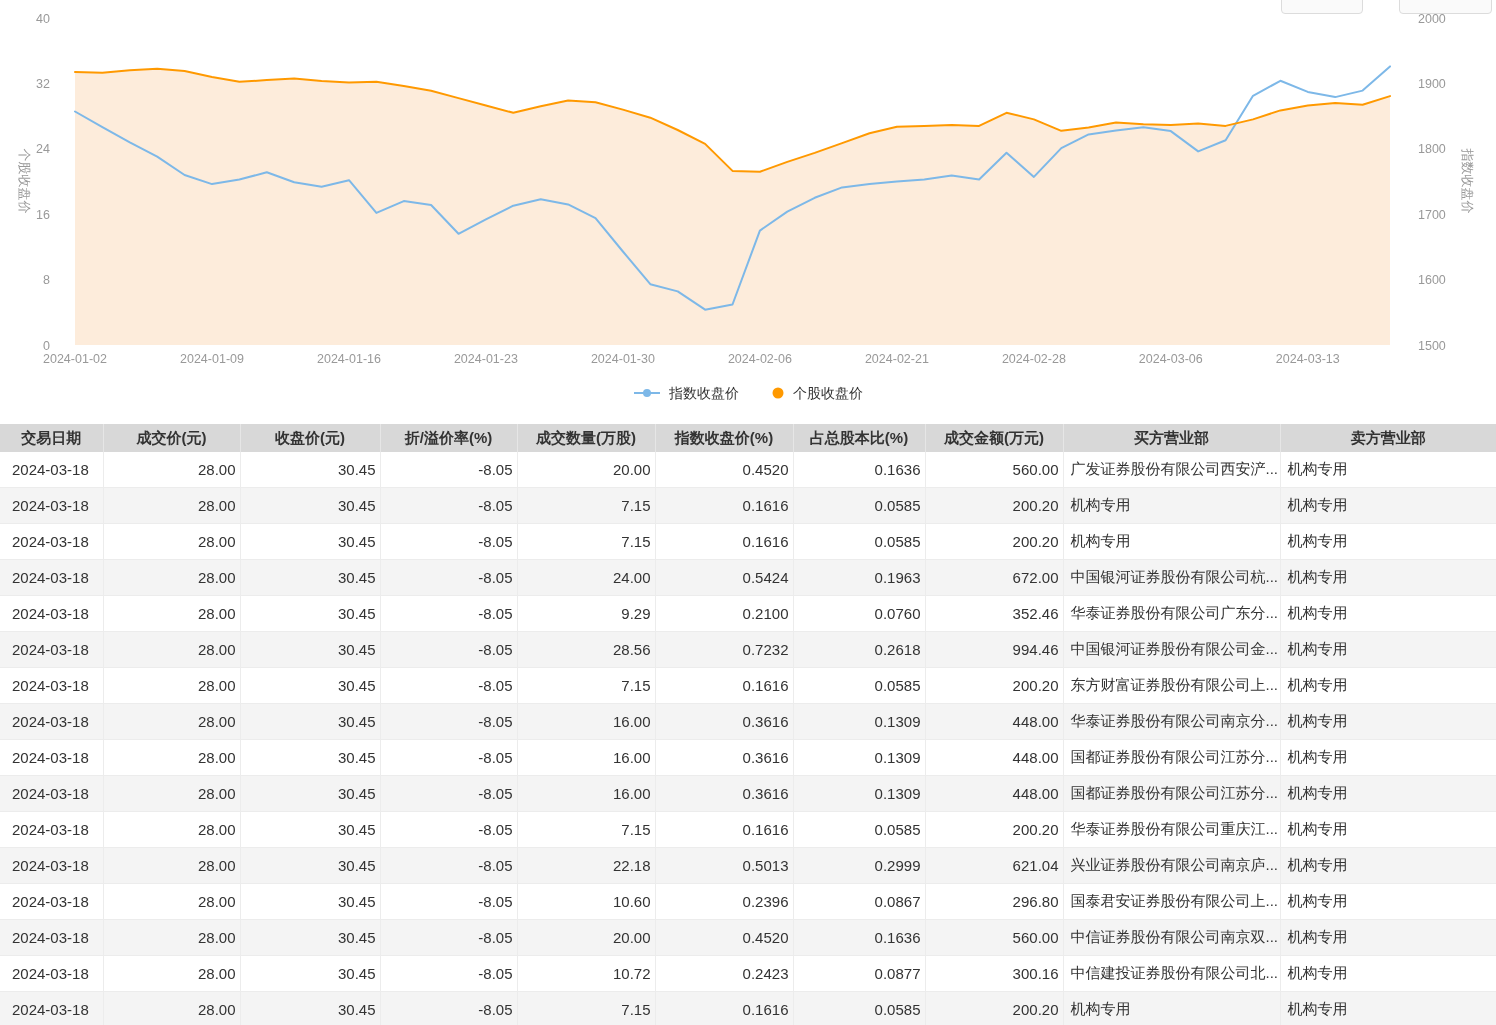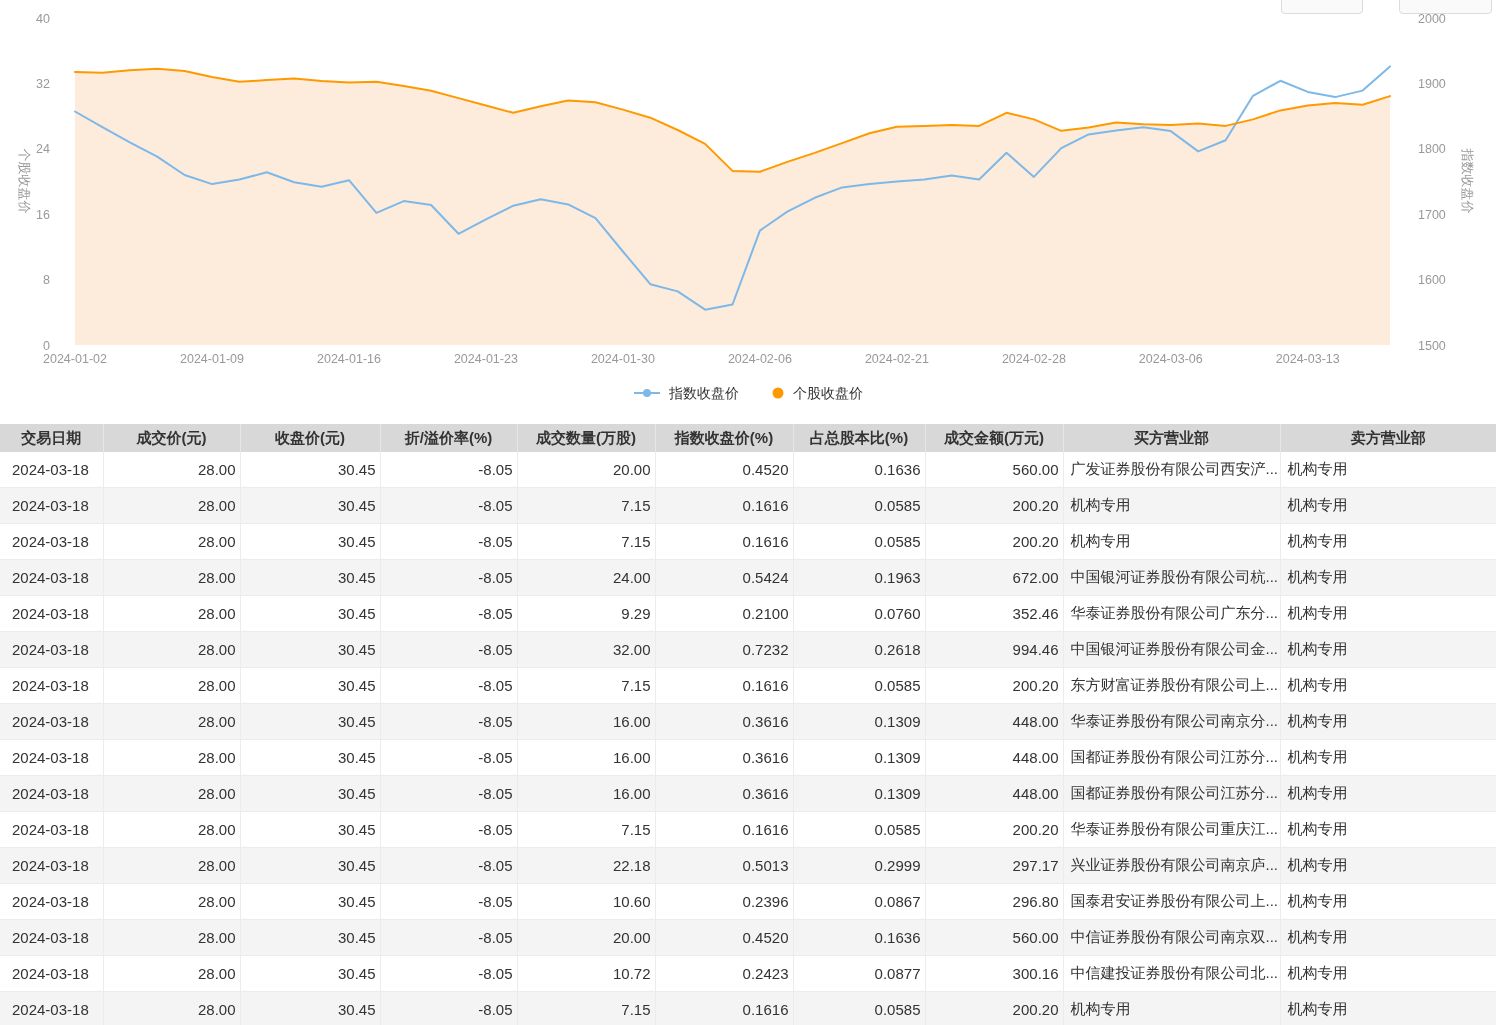--- a/index.html
+++ b/index.html
@@ -166,21 +166,21 @@
         <td class="c6">0.0760</td>
         <td class="c7">352.46</td>
         <td class="c8">华泰证券股份有限公司广东分...</td>
         <td class="c9">机构专用</td>
       </tr>
       <tr class="alt">
         <td class="c0">2024-03-18</td>
         <td class="c1">28.00</td>
         <td class="c2">30.45</td>
         <td class="c3">-8.05</td>
-        <td class="c4">32.00</td>
+        <td class="c4">28.56</td>
         <td class="c5">0.7232</td>
         <td class="c6">0.2618</td>
         <td class="c7">994.46</td>
         <td class="c8">中国银河证券股份有限公司金...</td>
         <td class="c9">机构专用</td>
       </tr>
       <tr>
         <td class="c0">2024-03-18</td>
         <td class="c1">28.00</td>
         <td class="c2">30.45</td>
@@ -241,21 +241,21 @@
         <td class="c9">机构专用</td>
       </tr>
       <tr class="alt">
         <td class="c0">2024-03-18</td>
         <td class="c1">28.00</td>
         <td class="c2">30.45</td>
         <td class="c3">-8.05</td>
         <td class="c4">22.18</td>
         <td class="c5">0.5013</td>
         <td class="c6">0.2999</td>
-        <td class="c7">297.17</td>
+        <td class="c7">621.04</td>
         <td class="c8">兴业证券股份有限公司南京庐...</td>
         <td class="c9">机构专用</td>
       </tr>
       <tr>
         <td class="c0">2024-03-18</td>
         <td class="c1">28.00</td>
         <td class="c2">30.45</td>
         <td class="c3">-8.05</td>
         <td class="c4">10.60</td>
         <td class="c5">0.2396</td>

